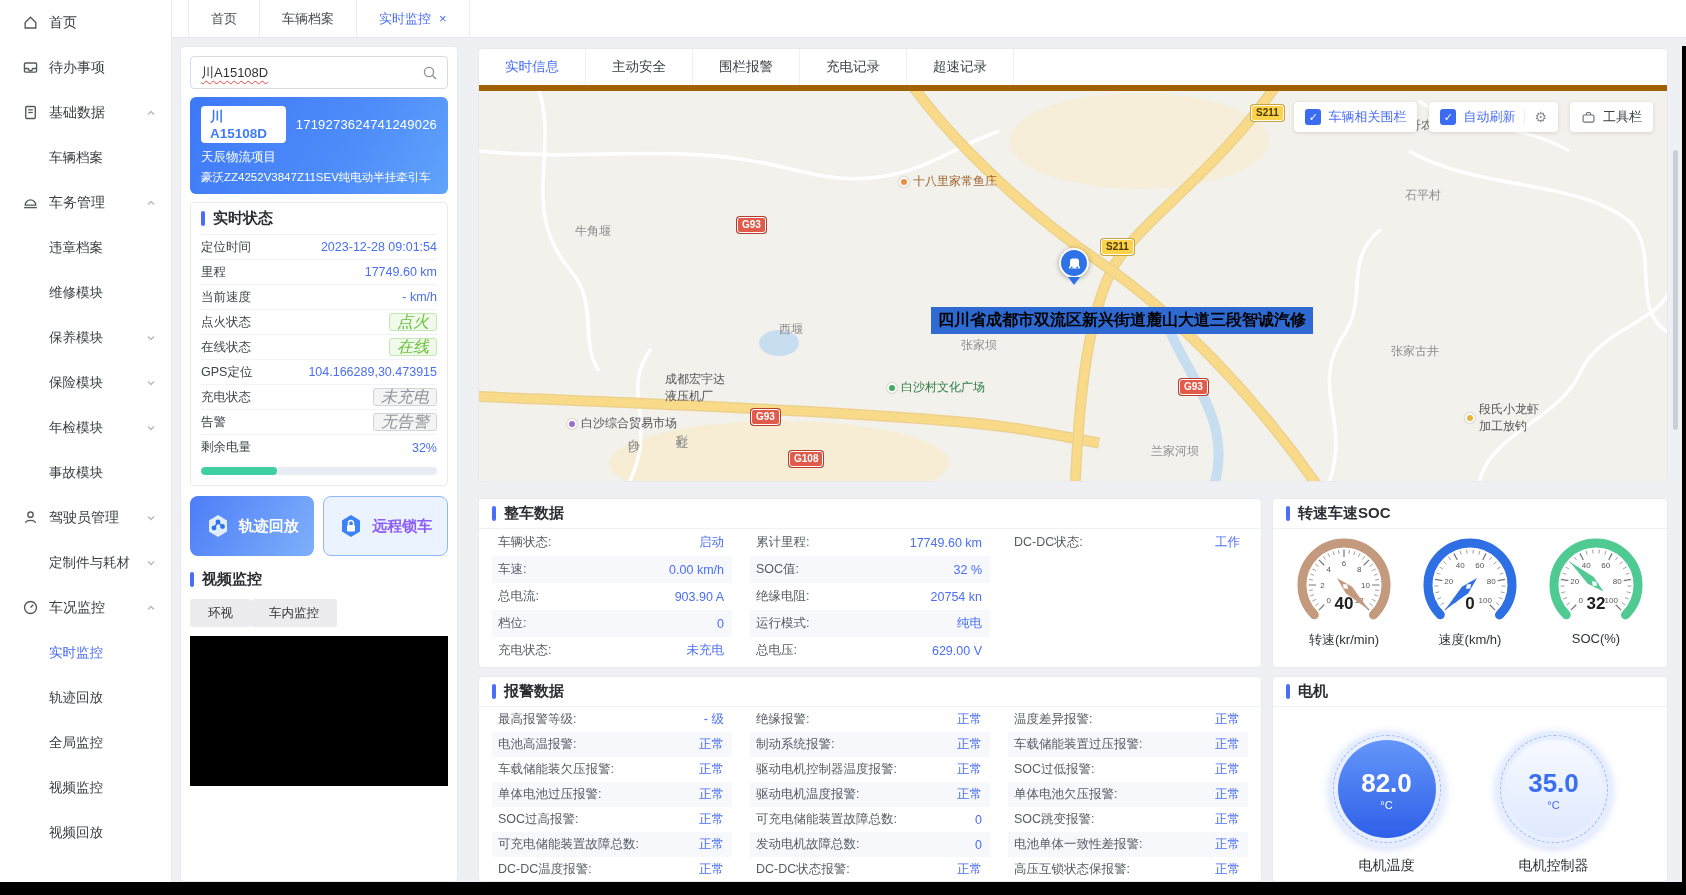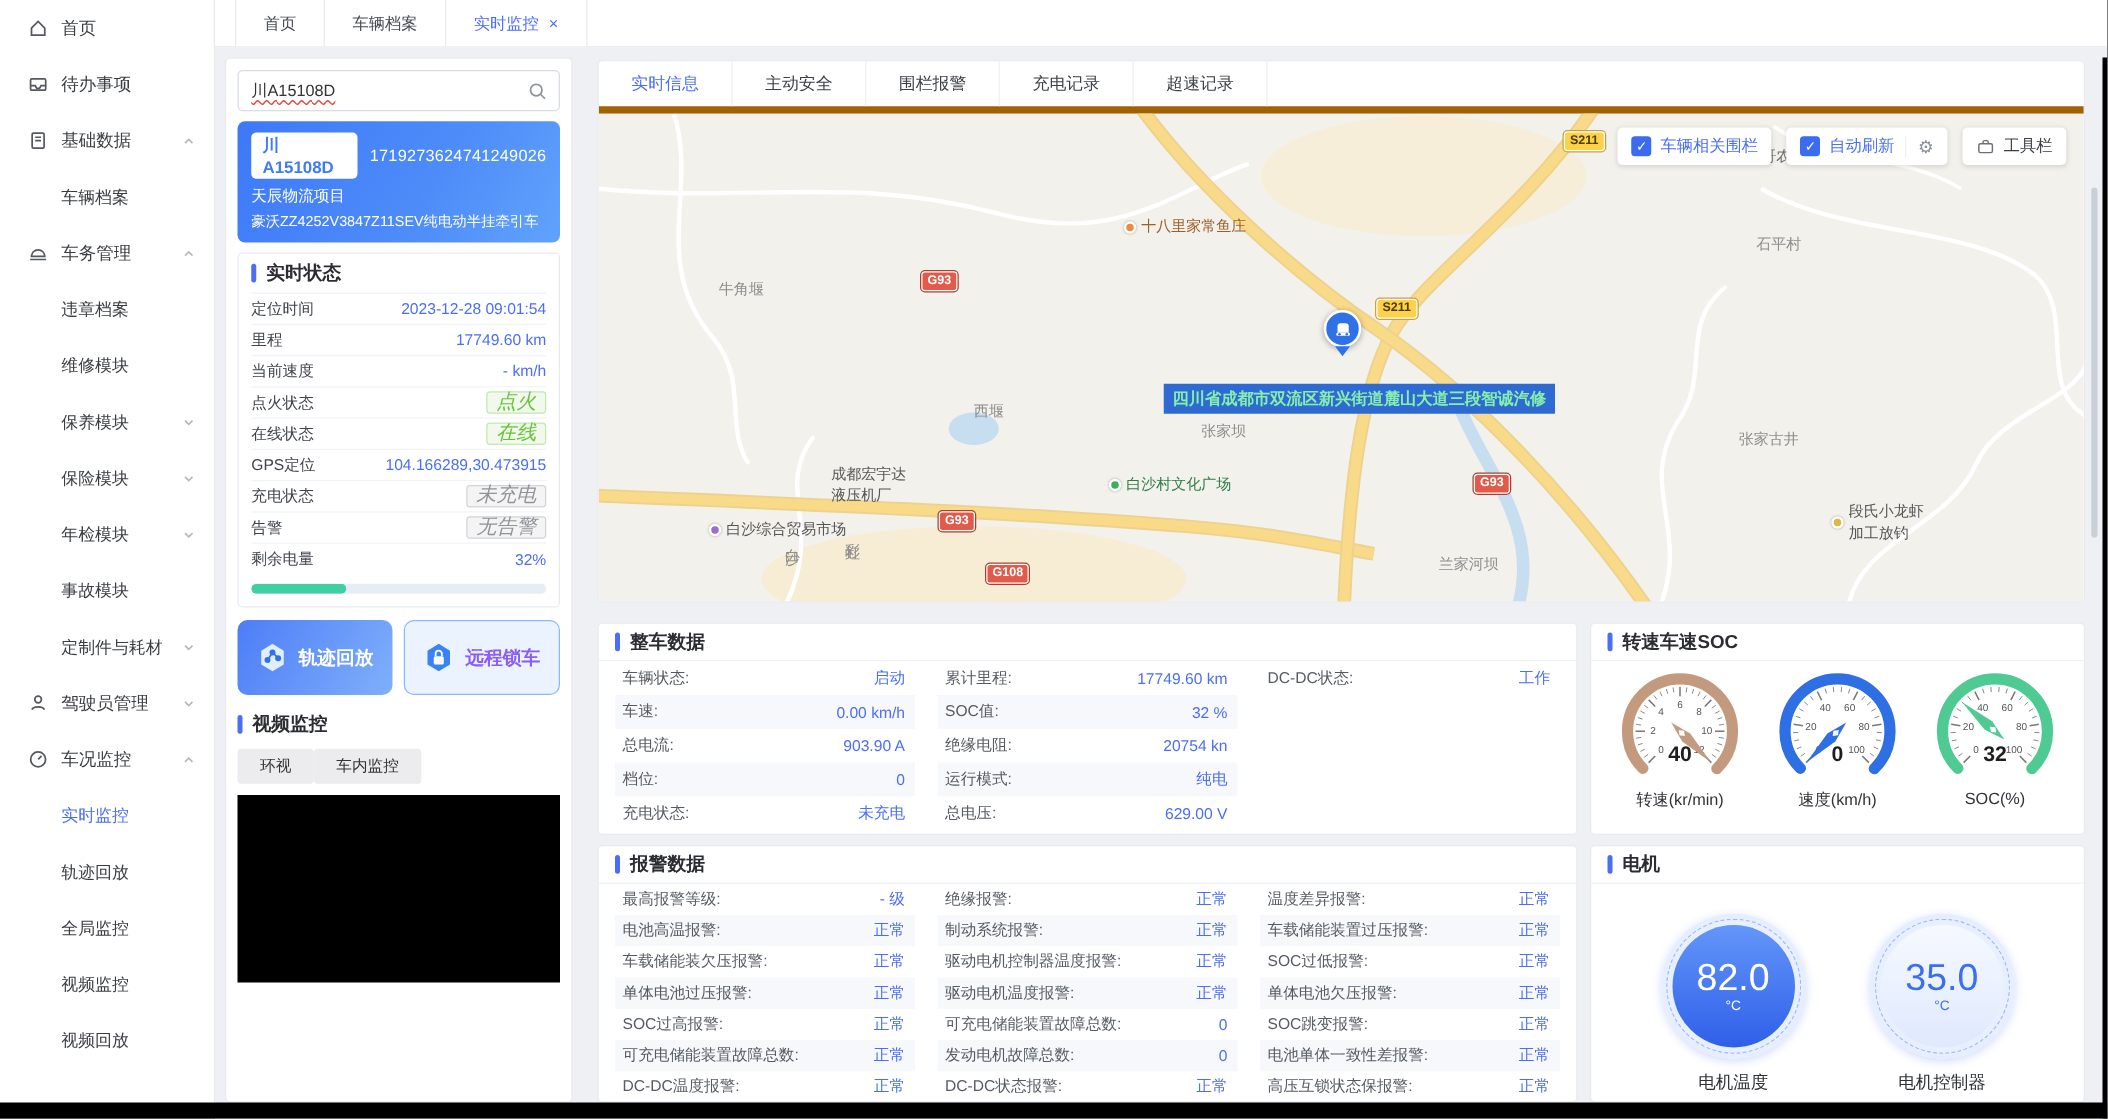--- a/index.html
+++ b/index.html
@@ -66,21 +66,21 @@
   .map-tab{display:flex;align-items:center;padding:0 26px;font-size:13.5px;color:#3c4047;border-right:1px solid #eef0f3;cursor:pointer;}
   .map-tab.active{color:#4a6ef5;}
   .map{position:relative;width:100%;height:392px;background:#f2f1ec;cursor:grab;}
   .poi{position:absolute;display:flex;align-items:center;gap:4px;font-size:12px;white-space:nowrap;}
   .poi .pdot{width:10px;height:10px;border-radius:50%;border:2px solid #fff;box-shadow:0 0 2px rgba(0,0,0,.35);}
   .poi .ring{width:6px;height:6px;border-radius:50%;border:1.5px solid #9a9a9a;background:#fff;}
   .poi.vert{writing-mode:vertical-rl;letter-spacing:2px;}
   .shield{position:absolute;font-size:10px;font-weight:bold;border-radius:3px;padding:0 4px;line-height:14px;border:1px solid #fff;}
   .shield.s{background:#fdd14a;color:#4a3b00;box-shadow:0 0 0 1px #c9a23c;}
   .shield.g{background:#e25a4a;color:#fff;box-shadow:0 0 0 1px #b23c2e;}
-  .addr{position:absolute;background:#2e6ad1;color:#86efac;font-size:13px;font-weight:bold;padding:3px 7px;white-space:nowrap;}
+  .addr{position:absolute;background:#2e6ad1;color:#000000;font-size:16px;font-weight:bold;padding:3px 7px;white-space:nowrap;}
   .marker{position:absolute;width:30px;height:30px;border-radius:50%;background:#2f72e8;border:2.5px solid #fff;box-shadow:0 1px 5px rgba(0,0,0,.35);display:flex;align-items:center;justify-content:center;}
   .marker-pin{position:absolute;width:0;height:0;border:6px solid transparent;border-top:8px solid #2f72e8;}
   .map-controls{position:absolute;top:11px;right:14px;display:flex;gap:12px;align-items:center;}
   .mc-btn{display:flex;align-items:center;gap:7px;background:#fff;border-radius:4px;height:30px;padding:0 11px;box-shadow:0 1px 4px rgba(0,0,0,.12);font-size:13px;color:#4a6ef5;cursor:pointer;}
   .mc-check{width:16px;height:16px;border-radius:3px;background:#3a6bf0;color:#fff;font-size:11px;display:flex;align-items:center;justify-content:center;}
   .mc-gear{border-left:1px solid #eef0f3;padding-left:9px;margin-left:2px;color:#8a8f99;font-size:14px;}
   .mc-btn.tool{color:#3c4047;}
 
   
   .card{position:absolute;background:#fff;border:1px solid #e8eaf0;border-radius:4px;z-index:3;overflow:hidden;}
@@ -96,21 +96,21 @@
   .gauge-row{display:flex;justify-content:space-around;padding:4px 8px 0;}
   .gauge-item{display:flex;flex-direction:column;align-items:center;}
   .gauge-label{font-size:13px;color:#2f3237;margin-top:-2px;}
   .motor-row{display:flex;justify-content:space-around;padding:0 30px;margin-top:24px;}
   .motor-item{display:flex;flex-direction:column;align-items:center;}
   .m-outer{position:relative;width:116px;height:116px;border-radius:50%;display:flex;align-items:center;justify-content:center;background:radial-gradient(circle,#eaf1ff 55%,#dbe7ff 100%);box-shadow:0 2px 8px rgba(70,110,245,.25);}
   .m-outer::after{content:"";position:absolute;inset:4px;border-radius:50%;border:1.5px dashed #9db9f7;}
   .m-inner{width:98px;height:98px;border-radius:50%;display:flex;flex-direction:column;align-items:center;justify-content:center;}
   .m-inner.solid{background:linear-gradient(180deg,#6496fa,#2e5fe8);color:#fff;}
   .m-inner.light{background:linear-gradient(180deg,#f6f9ff,#dfe9fd);color:#3b6ef0;}
-  .m-val{font-size:30px;font-weight:normal;line-height:30px;}
+  .m-val{font-size:26px;font-weight:bold;line-height:30px;}
   .m-unit{font-size:11px;margin-top:1px;}
   .m-label{margin-top:10px;font-size:14px;color:#2f3237;}
 
   .scroll-thumb{position:absolute;left:1673px;top:150px;width:5px;height:280px;background:#cbd0d8;border-radius:3px;z-index:6;}
   .edge-right{position:absolute;left:1682px;top:46px;width:4px;height:849px;background:#000;z-index:9;}
   .edge-bottom{position:absolute;left:0;top:882px;width:1686px;height:13px;background:#000;z-index:9;}
 </style>
 </head>
 <body>
 
@@ -193,36 +193,36 @@
         <span>年检模块</span>
         <span class="sb-arrow">
           <svg width="12" height="12" viewBox="0 0 12 12">
             <path d="M3 4.5 L6 7.5 L9 4.5" fill="none" stroke="#909399" stroke-width="1.4"></path>
           </svg>
         </span>
       </div>
       <div class="sb-item lvl2">
         <span>事故模块</span>
       </div>
-      <div class="sb-item lvl2">
-        <span>定制件与耗材</span>
-        <span class="sb-arrow">
-          <svg width="12" height="12" viewBox="0 0 12 12">
-            <path d="M3 4.5 L6 7.5 L9 4.5" fill="none" stroke="#909399" stroke-width="1.4"></path>
-          </svg>
-        </span>
-      </div>
       <div class="sb-item lvl1">
         <span class="sb-ico">
           <svg width="17" height="17" viewBox="0 0 16 16">
             <circle cx="8" cy="5.3" r="2.5" fill="none" stroke="#55585e" stroke-width="1.3"></circle>
             <path d="M3.4 13 C4 10 12 10 12.6 13" fill="none" stroke="#55585e" stroke-width="1.3"></path>
           </svg>
         </span>
         <span>驾驶员管理</span>
+        <span class="sb-arrow">
+          <svg width="12" height="12" viewBox="0 0 12 12">
+            <path d="M3 4.5 L6 7.5 L9 4.5" fill="none" stroke="#909399" stroke-width="1.4"></path>
+          </svg>
+        </span>
+      </div>
+      <div class="sb-item lvl2">
+        <span>定制件与耗材</span>
         <span class="sb-arrow">
           <svg width="12" height="12" viewBox="0 0 12 12">
             <path d="M3 4.5 L6 7.5 L9 4.5" fill="none" stroke="#909399" stroke-width="1.4"></path>
           </svg>
         </span>
       </div>
       <div class="sb-item lvl1">
         <span class="sb-ico">
           <svg width="17" height="17" viewBox="0 0 16 16">
             <circle cx="8" cy="8" r="5.6" fill="none" stroke="#55585e" stroke-width="1.3"></circle>

